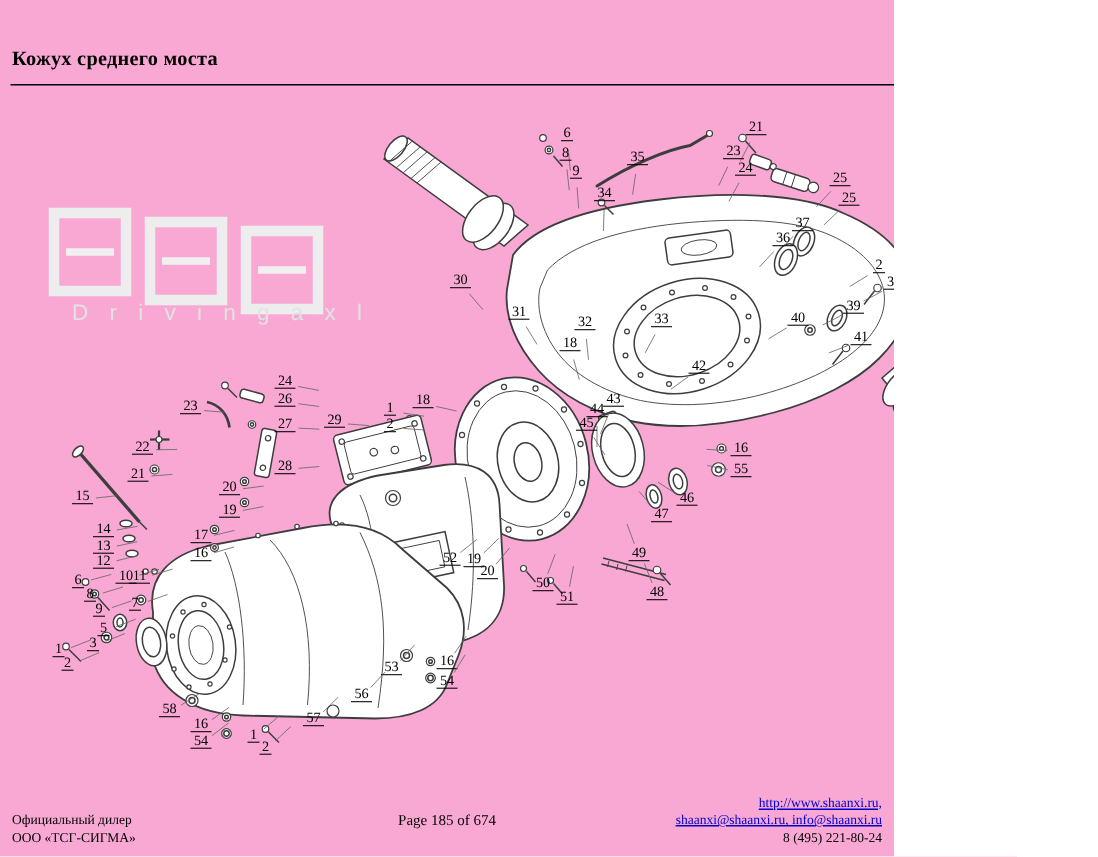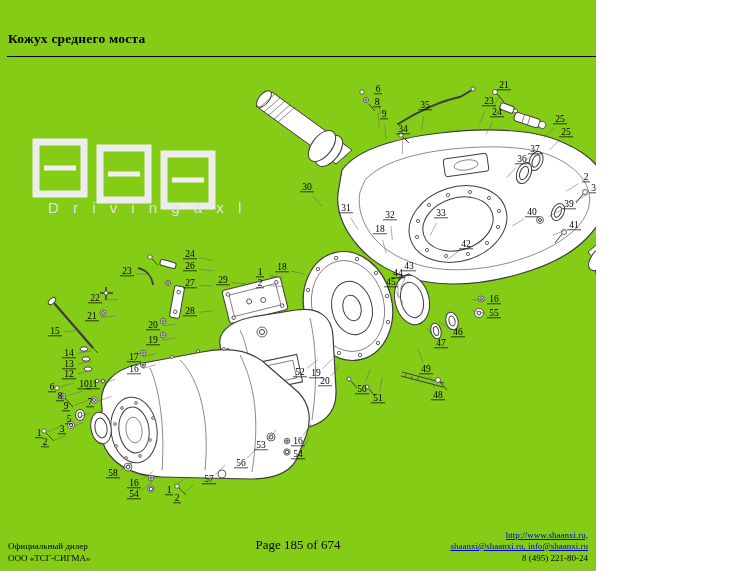--- a/index.html
+++ b/index.html
@@ -1,35 +1,35 @@
 <!DOCTYPE html>
 <html><head>
 <meta charset="utf-8">
 <style>
   html,body{margin:0;padding:0;background:#fff;}
-  .page{position:relative;width:596px;height:571px;background:#84cc16;overflow:hidden;
+  .page{position:relative;width:596px;height:571px;background:#f9a8d4;overflow:hidden;
         font-family:"Liberation Serif",serif;color:#000;}
   .title{position:absolute;left:8px;top:31px;font-size:13.5px;font-weight:bold;letter-spacing:.2px;}
   .rule{position:absolute;left:7px;top:56px;width:718px;border-top:1.4px solid #000;height:0;}
   #diagram-svg{position:absolute;left:0;top:0;}
   
   .p{stroke:#3d3d3d;fill:none;stroke-width:1;}
   .pf{fill:#fff;stroke:#3d3d3d;stroke-width:1;}
   .thin{stroke-width:.6;}
   .dot{fill:#fff;stroke:#3d3d3d;stroke-width:.8;}
   .rod{stroke:#3d3d3d;fill:none;stroke-width:2;stroke-linecap:round;}
   .wmblock{fill:none;stroke:#ededed;stroke-width:7;}
   .wmbar{stroke:#f0f0f0;stroke-width:5;}
   .wmtext{font-family:"Liberation Sans",sans-serif;font-size:15px;letter-spacing:5px;fill:#e2e2e2;}
   .callout{font-family:"Liberation Serif",serif;font-size:9.5px;fill:#000;text-anchor:middle;}
   .callout-underline{stroke:#000;stroke-width:.7;}
   .leader{stroke:#666;stroke-width:.55;}
   
   .footer-left{position:absolute;left:8px;bottom:7px;font-size:9px;line-height:11.5px;}
-  .footer-center{position:absolute;left:0;right:0;bottom:18px;text-align:center;font-size:13px;}
+  .footer-center{position:absolute;left:0;right:0;bottom:18px;text-align:center;font-size:10px;}
   .footer-right{position:absolute;right:8px;bottom:7px;font-size:9px;line-height:11.5px;text-align:right;}
   .lnk{text-decoration:underline;cursor:pointer;}
 </style>
 </head>
 <body>
 
 <div class="page">
 
   <div class="title">Кожух среднего моста</div>
   <div class="rule"></div>

